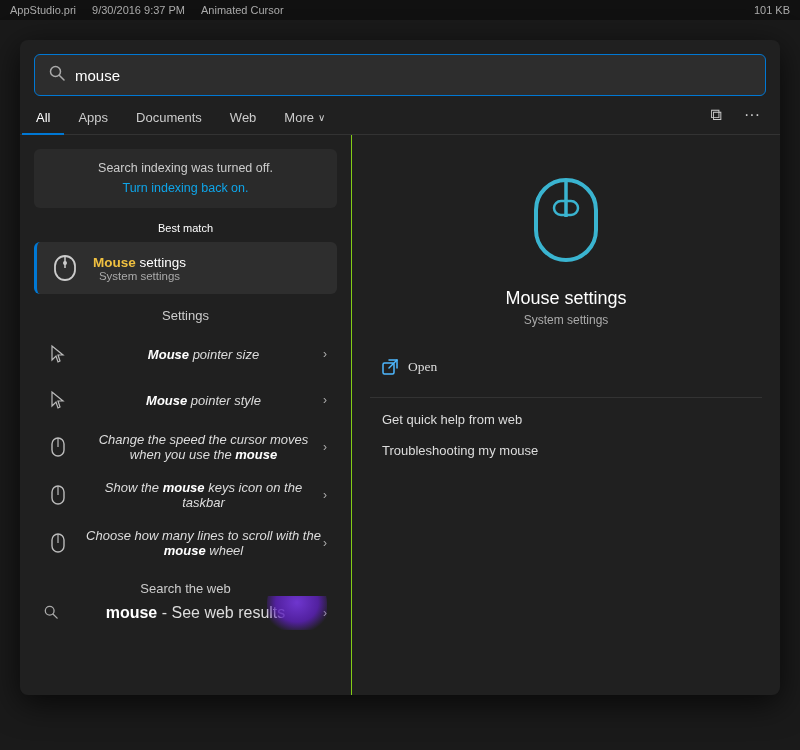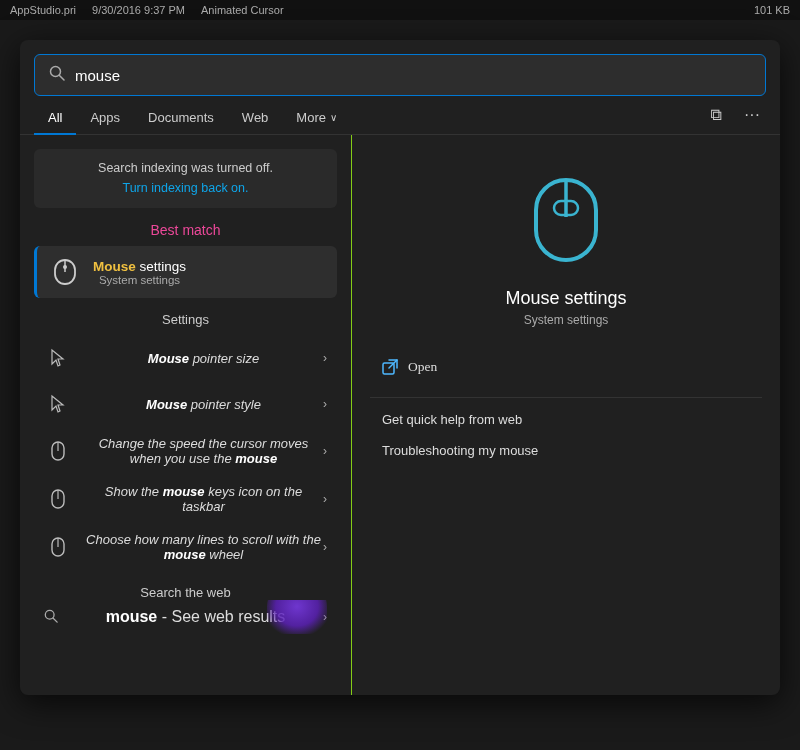--- a/index.html
+++ b/index.html
@@ -47,21 +47,21 @@
       border: none;
       outline: none;
       color: #fff;
       font-size: 15px;
       width: 100%;
       font-family: 'Segoe UI', Arial, sans-serif;
     }
     .tabs-row {
       display: flex;
       align-items: center;
-      padding: 6px 14px 0 14px;
+      padding: 6px 14px 0 2px;
       border-bottom: 1px solid #333;
     }
     .tab-item {
       padding: 8px 14px;
       color: #ccc;
       font-size: 13px;
       cursor: pointer;
       border-bottom: 2px solid transparent;
       margin-bottom: -1px;
     }
@@ -121,22 +121,22 @@
       font-size: 12.5px;
       margin-bottom: 3px;
     }
     .indexing-link {
       color: #0ea5e9;
       font-size: 12.5px;
       cursor: pointer;
       text-decoration: none;
     }
     .section-label {
-      color: #ec4899;
-      font-size: 14px;
+      color: #ffffff;
+      font-size: 11px;
       margin-bottom: 8px;
       margin-top: 4px;
     }
     .best-match-item {
       display: flex;
       align-items: center;
       background: #2e2e2e;
       border-radius: 6px;
       padding: 10px 12px;
       margin-bottom: 14px;

